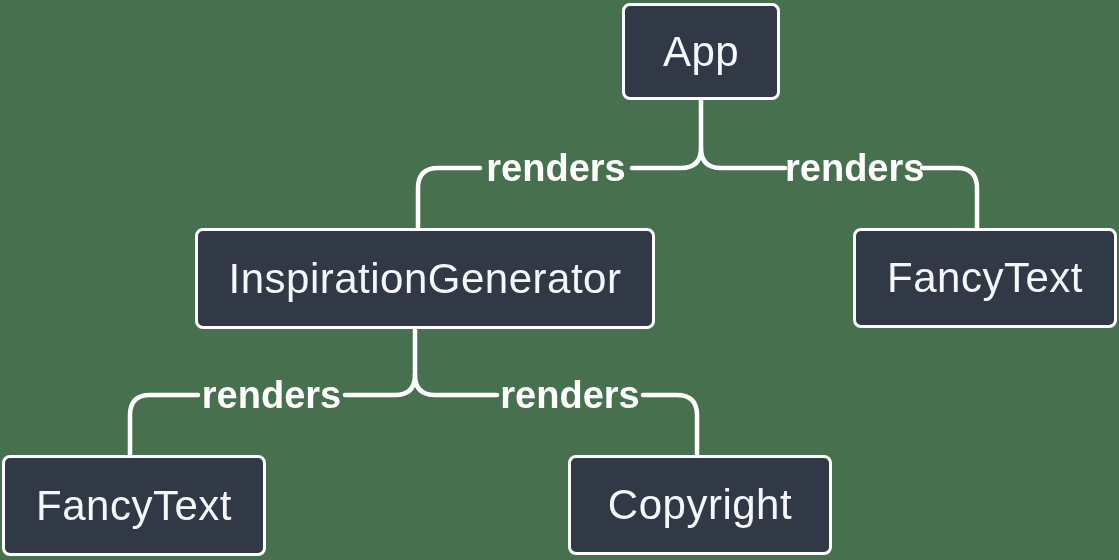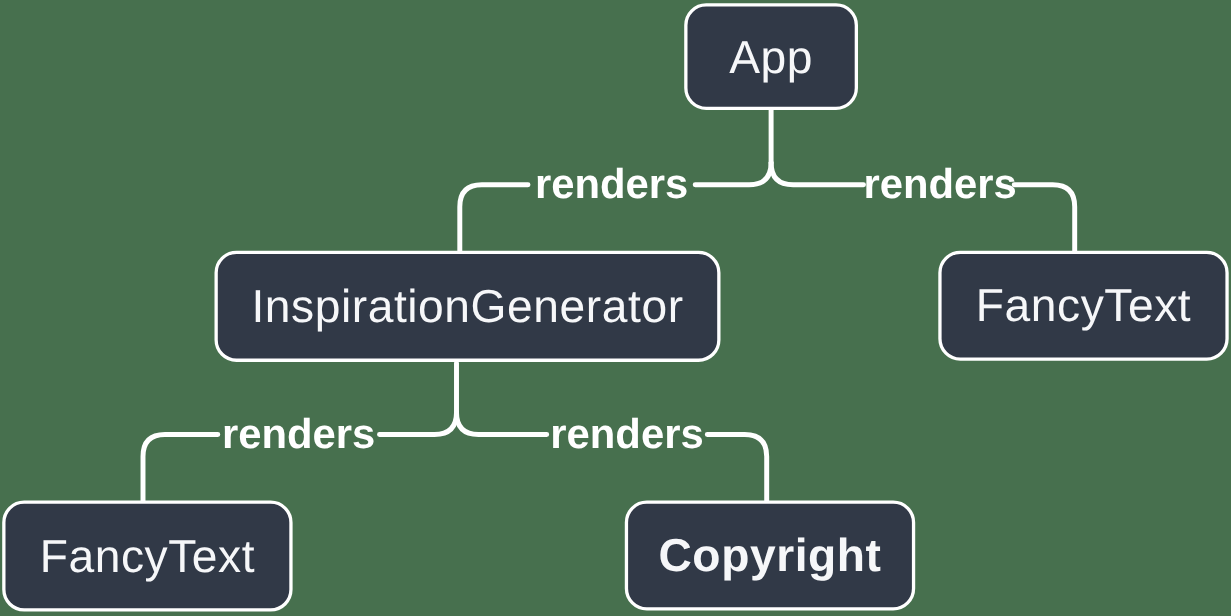--- a/index.html
+++ b/index.html
@@ -34,32 +34,32 @@
     stroke-width: 4.5;
     stroke-linecap: round;
   }
   .node {
     position: absolute;
     display: flex;
     align-items: center;
     justify-content: center;
     background: var(--node-fill);
     border: 3.5px solid var(--node-border);
-    border-radius: 20px;
+    border-radius: 8px;
     color: var(--node-text);
     font-size: 42px;
     font-weight: 400;
     letter-spacing: 0.5px;
     white-space: nowrap;
   }
   .node-app                  { left: 622px; top: 3px;   width: 158px; height: 97px; }
   .node-inspiration          { left: 195px; top: 228px; width: 460px; height: 101px; }
   .node-fancy-text-right     { left: 853px; top: 228px; width: 264px; height: 100px; }
   .node-fancy-text-left      { left: 2px;   top: 455px; width: 264px; height: 101px; }
-  .node-copyright            { left: 568px; top: 455px; width: 264px; height: 100px; font-weight: bold; }
+  .node-copyright            { left: 568px; top: 455px; width: 264px; height: 100px; }
   .edge-label {
     position: absolute;
     display: block;
     color: var(--edge-label-text);
     font-size: 38px;
     line-height: 34px;
     font-weight: 700;
     text-align: center;
     white-space: nowrap;
   }

